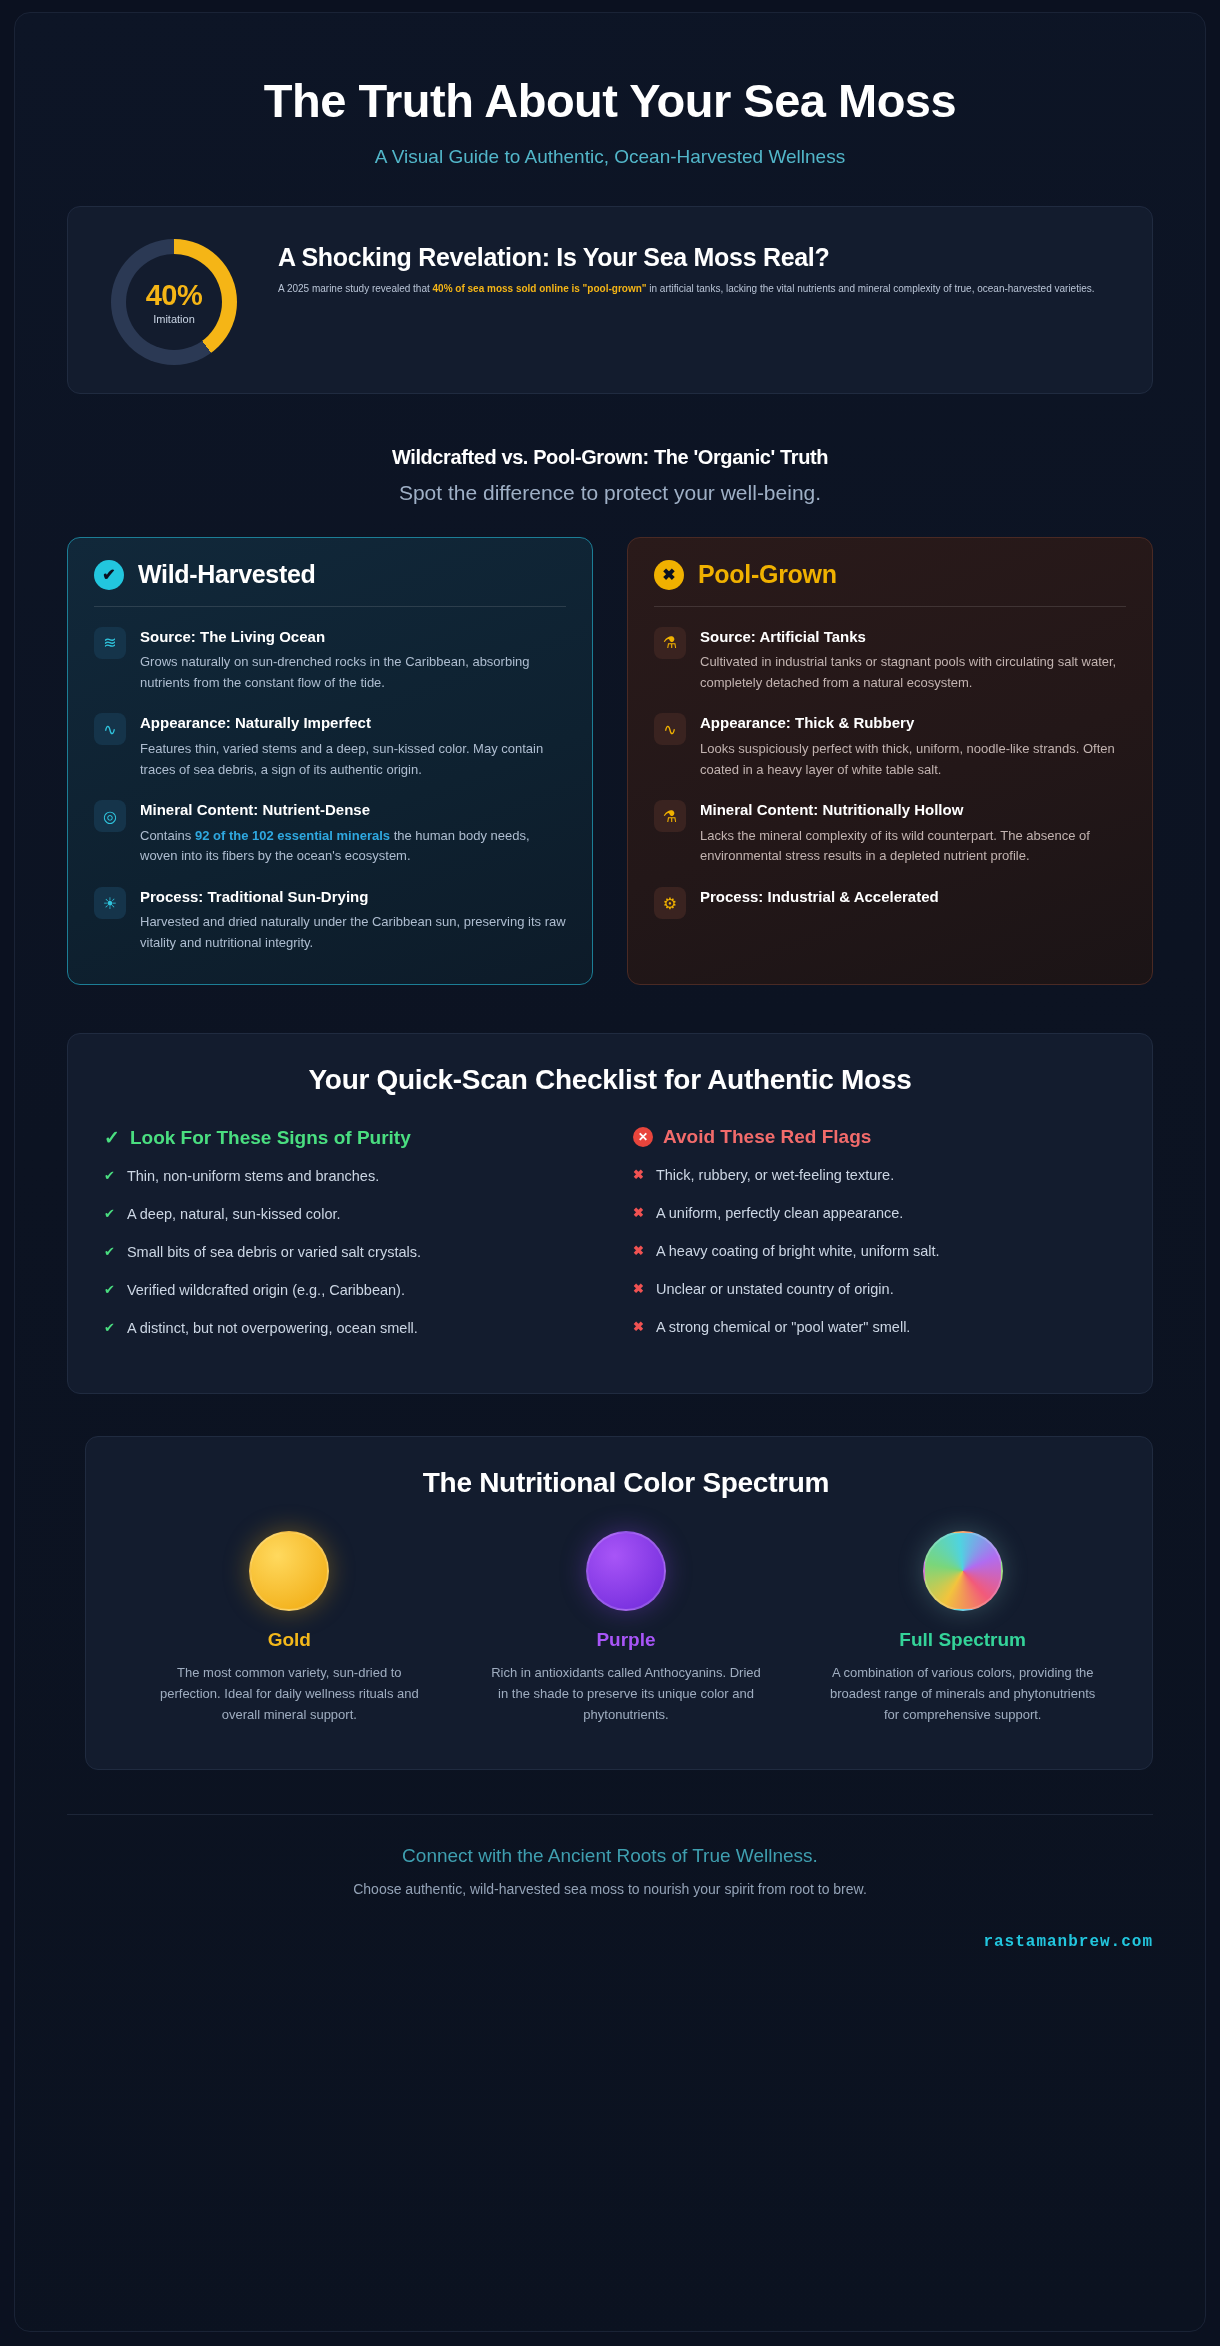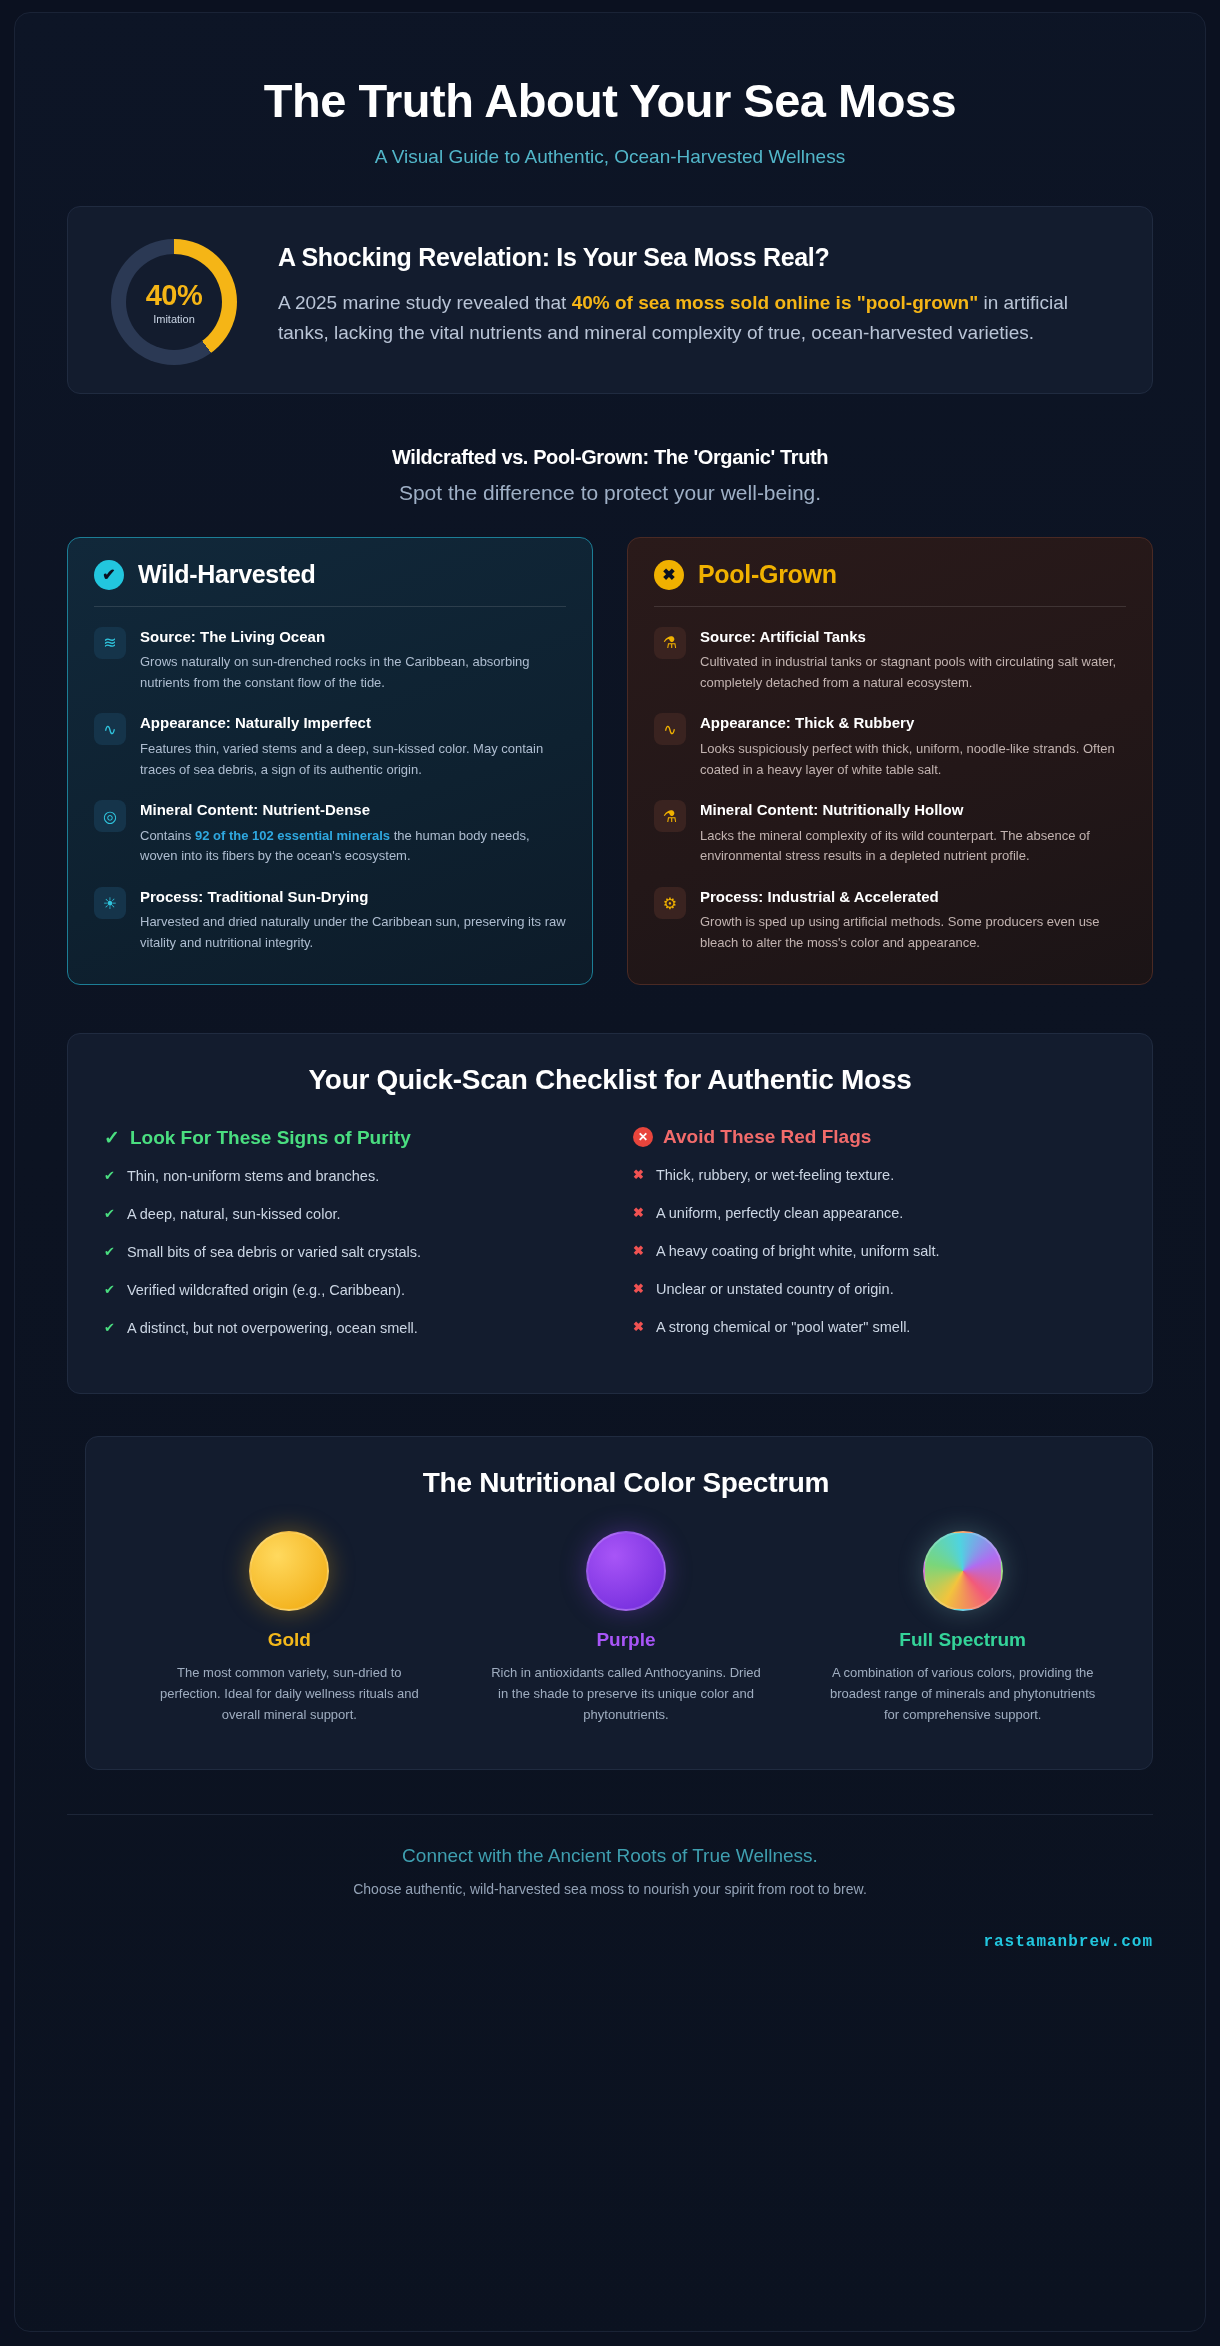--- a/index.html
+++ b/index.html
@@ -79,21 +79,21 @@
     position: absolute;
     width: 96px; height: 96px;
     border-radius: 50%;
     background: #131c2e;
   }
   .donut-text { position: relative; z-index: 2; text-align: center; }
   .donut-pct { color: #f5b516; font-size: 29px; font-weight: bold; letter-spacing: -0.5px;}
   .donut-label { color: #c9d4e4; font-size: 11px; margin-top: 1px; }
   .rev-body { flex: 1; padding-top: 10px; }
   .rev-title { color: #ffffff; font-size: 25px; font-weight: bold; letter-spacing: -0.3px; }
-  .rev-text { color: #b9c4d6; font-size: 19px; line-height: 1.62; margin-top: 16px; }
+  .rev-text { color: #b9c4d6; font-size: 10px; line-height: 1.62; margin-top: 9px; }
   .rev-text b { color: #f5b516; }
 
   
   .sec-head { text-align: center; margin-top: 52px; }
   .sec-title { color: #ffffff; font-size: 20px; font-weight: bold; letter-spacing: -0.4px; }
   .sec-sub { color: #9fb0c6; font-size: 21px; margin-top: 12px; }
 
   
   .compare {
     display: flex;
@@ -324,21 +324,20 @@
             <div class="feat-body">
               <div class="feat-title">Mineral Content: Nutritionally Hollow</div>
               <div class="feat-text">Lacks the mineral complexity of its wild counterpart. The absence of environmental stress results in a depleted nutrient profile.</div>
             </div>
           </div>
 
           <div class="feat">
             <div class="feat-ico">⚙</div>
             <div class="feat-body">
               <div class="feat-title">Process: Industrial &amp; Accelerated</div>
-              <div class="feat-text">Growth is sped up using artificial methods. Some producers even use bleach to alter the moss's color and appearance.</div>
             </div>
           </div>
         </div>
       </div>
 
       <div class="panel checklist">
         <div class="check-title">Your Quick-Scan Checklist for Authentic Moss</div>
         <div class="check-cols">
 
           <div class="check-col">

